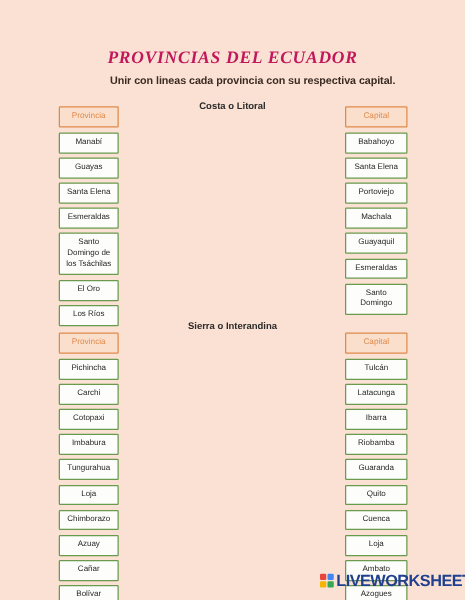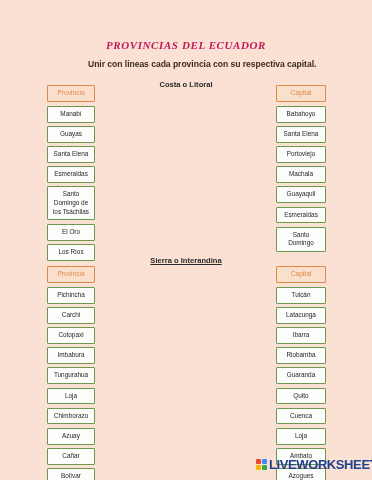--- a/index.html
+++ b/index.html
@@ -23,21 +23,21 @@
   
   .doc-title {
     position: absolute;
     top: 39px;
     left: 0;
     width: 372px;
     text-align: center;
     font-family: "Liberation Serif", serif;
     font-style: italic;
     font-weight: bold;
-    font-size: 11px;
+    font-size: 14px;
     letter-spacing: 0.6px;
     color: #c2185b;
   }
 
   
   .instruction {
     position: absolute;
     top: 59px;
     left: 52px;
     font-size: 8.6px;
@@ -51,21 +51,21 @@
   .section-heading {
     position: absolute;
     left: 0;
     width: 372px;
     text-align: center;
     font-size: 7.6px;
     font-weight: bold;
     color: #2b2b2b;
   }
   #heading-costa   { top: 80px; }
-  #heading-sierra  { top: 256px; text-decoration: underline; }
+  #heading-sierra  { top: 256px; }
 
   
   .column {
     position: absolute;
     display: flex;
     flex-direction: column;
   }
   .col-left  { left: 47px;  width: 48px; }
   .col-right { left: 276px; width: 50px; }
 

